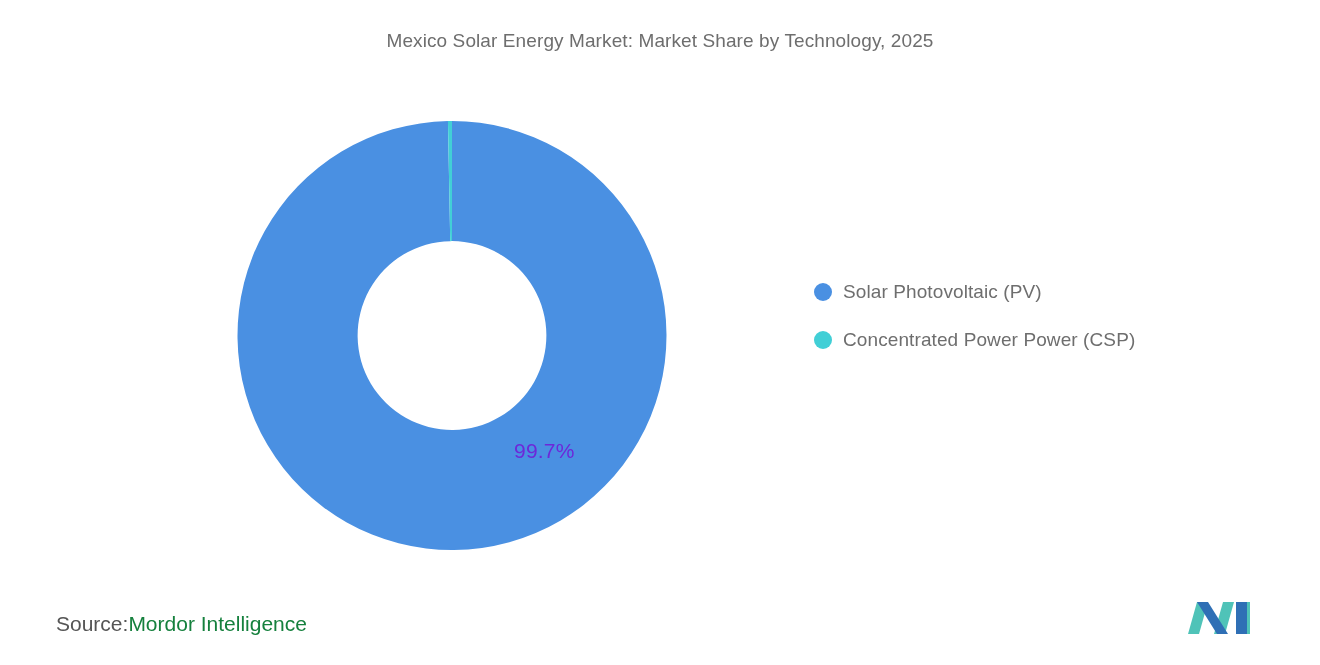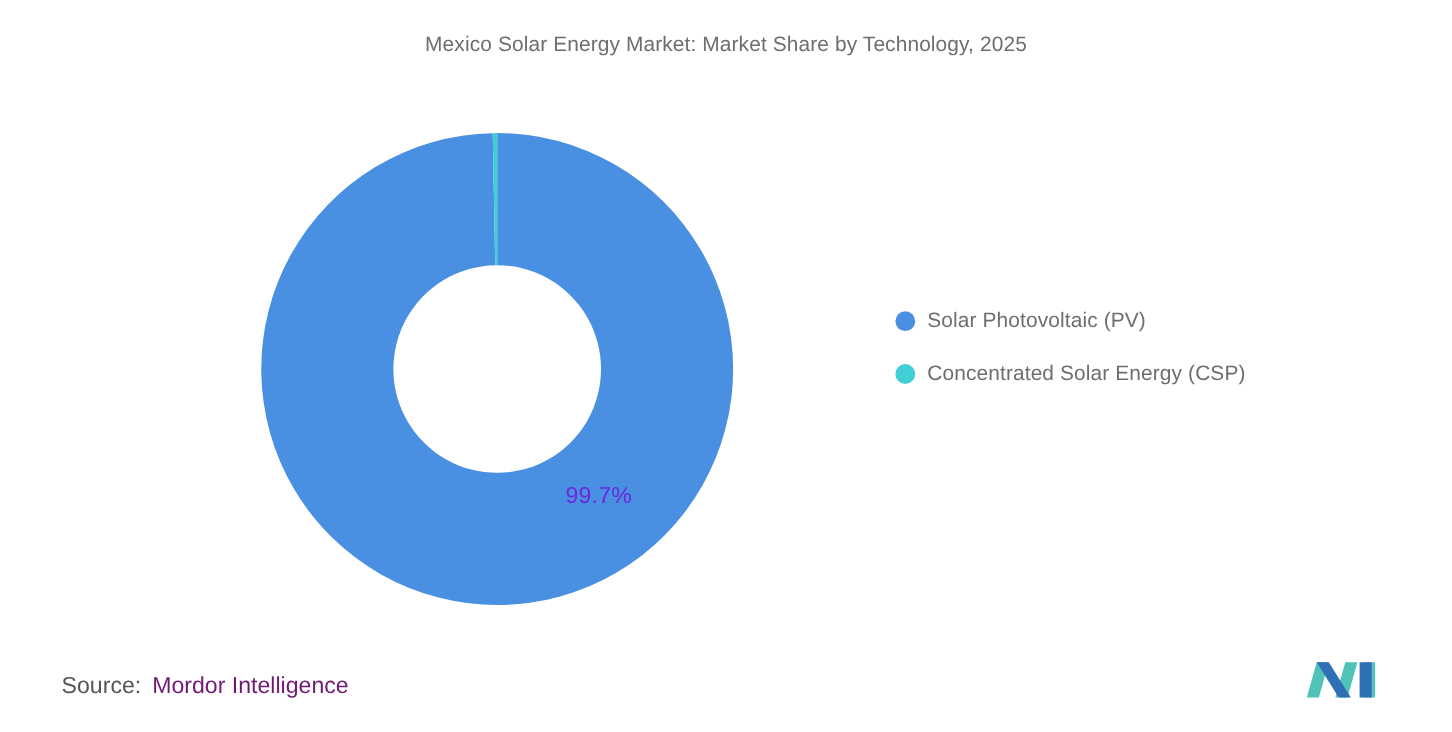--- a/index.html
+++ b/index.html
@@ -91,22 +91,22 @@
     left: 56px;
     top: 612px;
     font-size: 21px;
     white-space: nowrap;
   }
   #source-label {
     font-weight: 400;
     color: #555555;
   }
   #source-value {
-    color: #701a75;
-    margin-left: 10px;
+    color: #15803d;
+    margin-left: 0;
   }
 
   #brand-logo {
     position: absolute;
     left: 1184px;
     top: 598px;
     width: 70px;
     height: 40px;
   }
 </style>
@@ -127,21 +127,21 @@
     <div id="slice-label-pv">99.7%</div>
   </div>
 
   <div id="chart-legend">
     <div class="legend-item">
       <span class="legend-swatch" style="background:#4a90e2"></span>
       <span class="legend-label">Solar Photovoltaic (PV)</span>
     </div>
     <div class="legend-item">
       <span class="legend-swatch" style="background:#41cfd6"></span>
-      <span class="legend-label">Concentrated Solar Energy (CSP)</span>
+      <span class="legend-label">Concentrated Power Power (CSP)</span>
     </div>
   </div>
 
   <div id="chart-source">
     <span id="source-label">Source:</span><span id="source-value">Mordor Intelligence</span>
   </div>
 
   <svg id="brand-logo" viewBox="0 0 70 40">
 
     <polygon points="4,36 13,4 24,4 15,36" fill="#4fc3b8"></polygon>

